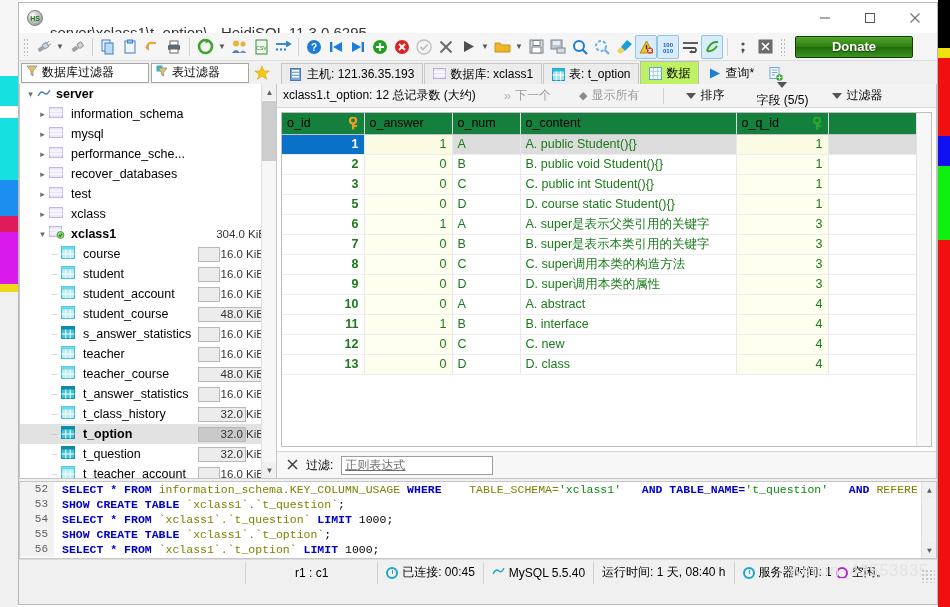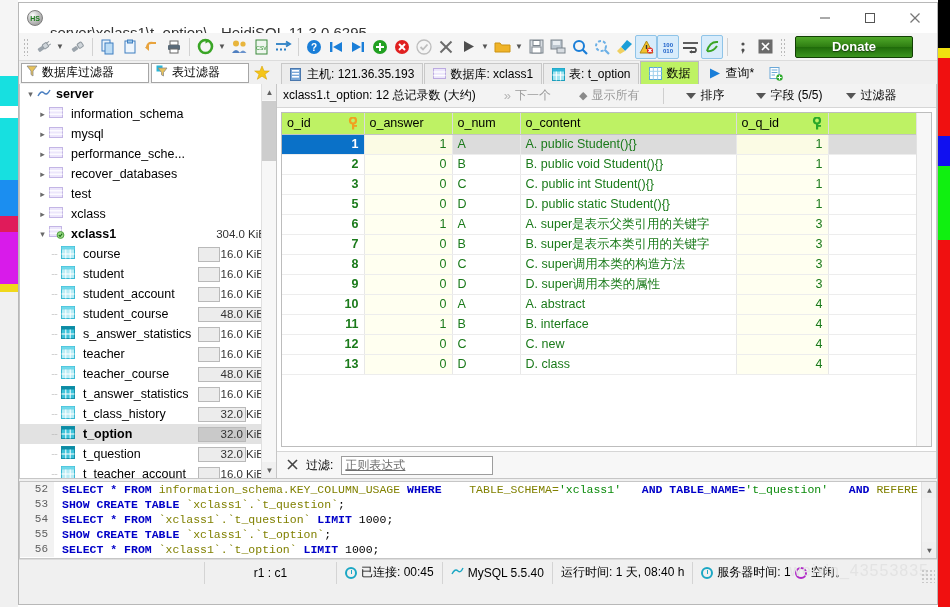--- a/index.html
+++ b/index.html
@@ -155,21 +155,21 @@
   .gt-item.dark { color: #000; padding-left: 0; }
   .gt-sep { width: 1px; height: 16px; background: #cfcfcf; margin: 0 4px; }
   .tri-down { width: 0; height: 0; border-left: 5px solid transparent; border-right: 5px solid transparent;
     border-top: 6px solid #555; }
   .updown { color: #8a8a8a; font-size: 11px; }
 
   #grid-wrap { flex: 1; position: relative; overflow: hidden; background: #fff; padding: 4px; }
   #grid-inner { border: 1px solid #bdbdbd; height: 100%; background: #fff; overflow: hidden; position: relative; }
   table.dg { border-collapse: collapse; width: 100%; table-layout: fixed; }
   table.dg th {
-    height: 21px; background: #bef264; border-right: 1px solid #dcdcdc;
+    height: 21px; background: #15803d; border-right: 1px solid #dcdcdc;
     border-bottom: 1px solid #c4c4c4; font-size: 12.5px; font-weight: normal;
     text-align: left; padding: 0 5px; color: #000; position: relative; margin-top: 44px;
   }
   table.dg th .key { position: absolute; right: 4px; top: 4px; }
   table.dg td {
     height: 20px; border-right: 1px solid #e8e8e8; border-bottom: 1px solid #ededed;
     font-size: 12.5px; padding: 0 5px; color: #1a7a1a; white-space: nowrap; overflow: hidden;
   }
   td.num { text-align: right; color: #1b2fd0; font-weight: normal; }
   td.pk { text-align: right; color: #1b2fd0; font-weight: bold; }
@@ -210,21 +210,21 @@
   .kw { color: #0000c8; font-weight: bold; }
   .id { color: #808000; }
   .str { color: #0a8a0a; }
   .pl { color: #000; }
   #log-scroll { position: absolute; right: 0; top: 0; bottom: 0; width: 15px; background: #f2f2f2;
     border-left: 1px solid #e0e0e0; }
 
   
   #status-bar {
     height: 26px; background: #f0f0f0; display: flex; align-items: center;
-    font-size: 12px; color: #000; border-top: 1px solid #dcdcdc; position: relative;
+    font-size: 12px; color: #000; border-top: 1px solid #dcdcdc; position: relative; justify-content: center;
   }
   .sb-cell { height: 22px; display: flex; align-items: center; gap: 4px;
     padding: 0 8px; border-right: 1px solid #d4d4d4; white-space: nowrap; }
   .sb-cell:first-child { border-left: 1px solid #d4d4d4; }
   #sb-spacer { width: 186px; height: 22px; border-right: 1px solid #d4d4d4; }
   .clock-ico { width: 12px; height: 12px; border-radius: 50%; border: 2px solid #1ba7c4; position: relative; }
   .clock-ico::after { content:''; position:absolute; left:4px; top:1px; width:1px; height:4px; background:#1ba7c4; }
   .circ-ico { width: 12px; height: 12px; border-radius: 50%; border: 2px solid #b028c8; }
   .dolphin { color: #1ba7c4; font-size: 11px; }
   #watermark {
@@ -897,21 +897,21 @@
         </span>
         <span class="gt-item">
           <span class="updown">◆</span>
           <span>显示所有</span>
         </span>
         <span class="gt-sep"></span>
         <span class="gt-item dark" style="padding:0 14px 0 6px;">
           <span class="tri-down"></span>
           <span>排序</span>
         </span>
-        <span class="gt-item dark" style="padding:0 6px;">
+        <span class="gt-item dark" style="padding:0 6px;flex-direction:column;">
           <span class="tri-down"></span>
           <span>字段 (5/5)</span>
         </span>
         <span class="gt-item dark" style="padding:0 6px;">
           <span class="tri-down"></span>
           <span>过滤器</span>
         </span>
       </div>
 
       <div id="grid-wrap">
@@ -965,21 +965,21 @@
                   <td class="num yellowish">0</td>
                   <td>C</td>
                   <td>C. public int Student(){}</td>
                   <td class="num yellowish">1</td>
                   <td></td>
                 </tr>
                 <tr class="">
                   <td class="pk">5</td>
                   <td class="num yellowish">0</td>
                   <td>D</td>
-                  <td>D. public static Student(){}</td>
+                  <td>D. course static Student(){}</td>
                   <td class="num yellowish">1</td>
                   <td></td>
                 </tr>
                 <tr class="">
                   <td class="pk">6</td>
                   <td class="num yellowish">1</td>
                   <td>A</td>
                   <td>A. super是表示父类引用的关键字</td>
                   <td class="num yellowish">3</td>
                   <td></td>

